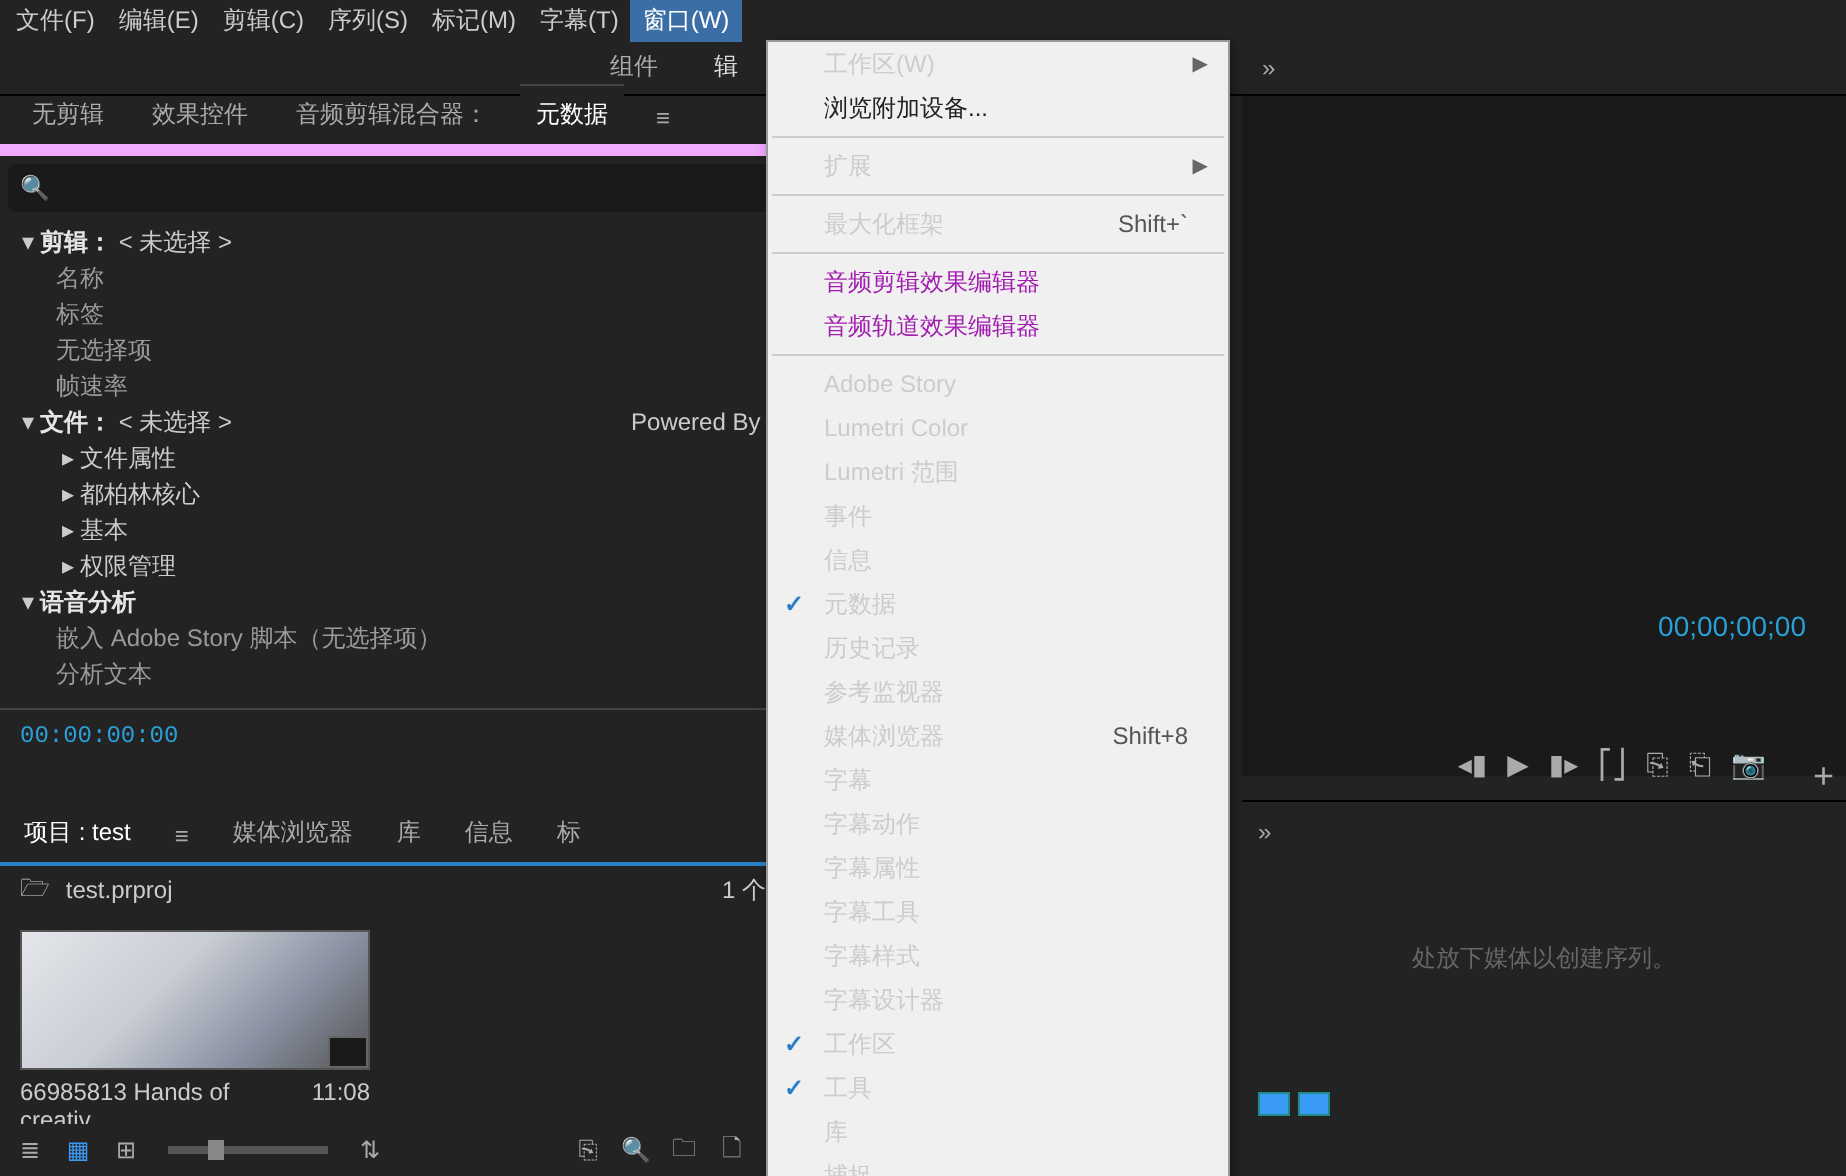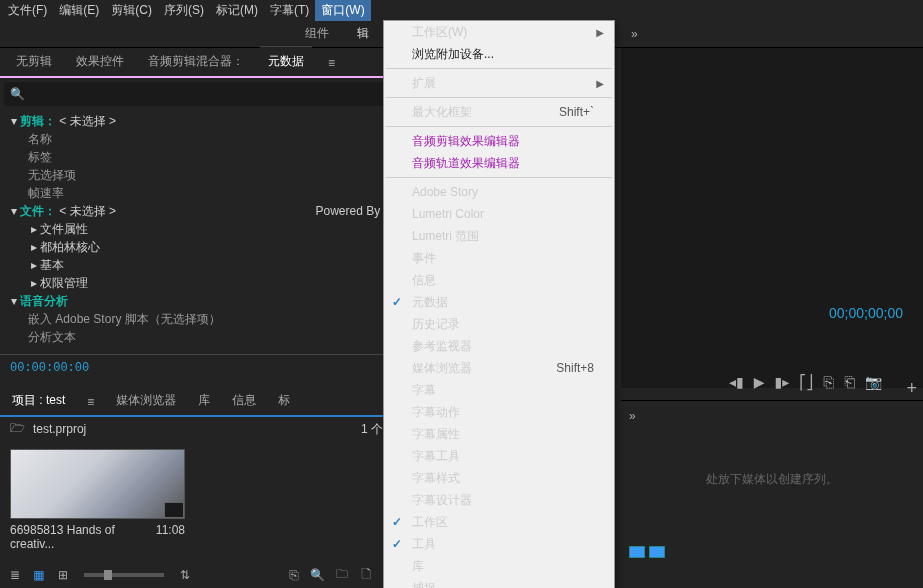--- a/index.html
+++ b/index.html
@@ -3,33 +3,33 @@
 <meta charset="utf-8">
 <style>
 *{margin:0;padding:0;box-sizing:border-box;font-family:"Microsoft YaHei",sans-serif;font-size:12px;color:#ccc;user-select:none}
 body{background:#232323;width:923px;height:588px;overflow:hidden;position:relative}
 .menubar{height:20px;background:#232323;display:flex;align-items:center;padding:0 2px}
 .menubar span{padding:2px 6px;cursor:default}
 .menubar .active{background:#3a6ea5;color:#fff}
 .topbar{height:28px;background:#232323;border-bottom:1px solid #000;display:flex;align-items:center}
 .topbar .tab{padding:6px 14px;color:#aaa}
 .topbar .tab.active{color:#ddd}
-.panel-tabs{height:30px;display:flex;align-items:flex-end;gap:8px;padding:0 8px;border-bottom:2px solid #f0abfc}
+.panel-tabs{height:30px;display:flex;align-items:flex-end;gap:8px;padding:0 8px;border-bottom:6px solid #f0abfc}
 .panel-tabs span{padding:6px 8px;color:#aaa;cursor:default}
 .panel-tabs span.active{color:#fff;background:#232323;border-top:1px solid #444}
 .opt{color:#888;padding:0 3px}
 .search{height:24px;background:#1a1a1a;margin:4px;display:flex;align-items:center;padding:0 6px;border-radius:3px}
 .tree{padding:2px 4px}
 .row{display:flex;align-items:center;height:18px;padding:2px 4px}
 .arrow{width:12px;display:inline-block;text-align:center;color:#ccc}
-.label{color:#14b8a6}
+.label{color:#e5e5e5}
 .sub{padding-left:24px;color:#9a9a9a}
 .powered{position:absolute;right:6px;color:#888;font-size:10px}
 .powered b{color:#2a7fc9}
-.lower-tabs{height:28px;display:flex;align-items:flex-end;padding:0 4px;gap:6px;border-bottom:2px solid #2a7fc9;margin-top:8px}
+.lower-tabs{height:28px;display:flex;align-items:flex-end;padding:0 4px;gap:6px;border-bottom:2px solid #2a7fc9;margin-top:24px}
 .lower-tabs span{padding:6px 8px;color:#aaa}
 .lower-tabs span.active{color:#fff}
 .proj{height:24px;display:flex;align-items:center;gap:8px;padding:4px 10px;color:#aaa}
 .thumbs{padding:8px 10px}
 .thumb{width:175px;height:70px;background:linear-gradient(135deg,#e4e6ea 0%,#c9cdd4 40%,#8a92a3 70%,#555 100%);border:1px solid #555;position:relative}
 .thumb::after{content:"";position:absolute;bottom:0;right:0;width:18px;height:14px;background:#1a1a1a;border:1px solid #666}
 .thumb-cap{display:flex;justify-content:space-between;width:175px;padding-top:4px;font-size:11px;color:#aaa}
 .toolbar{position:absolute;bottom:0;left:0;right:0;height:26px;display:flex;align-items:center;gap:6px;padding:0 6px;background:#232323}
 .ico{width:18px;height:18px;display:flex;align-items:center;justify-content:center;color:#aaa}
 .ico.on{color:#3a9bf4}

